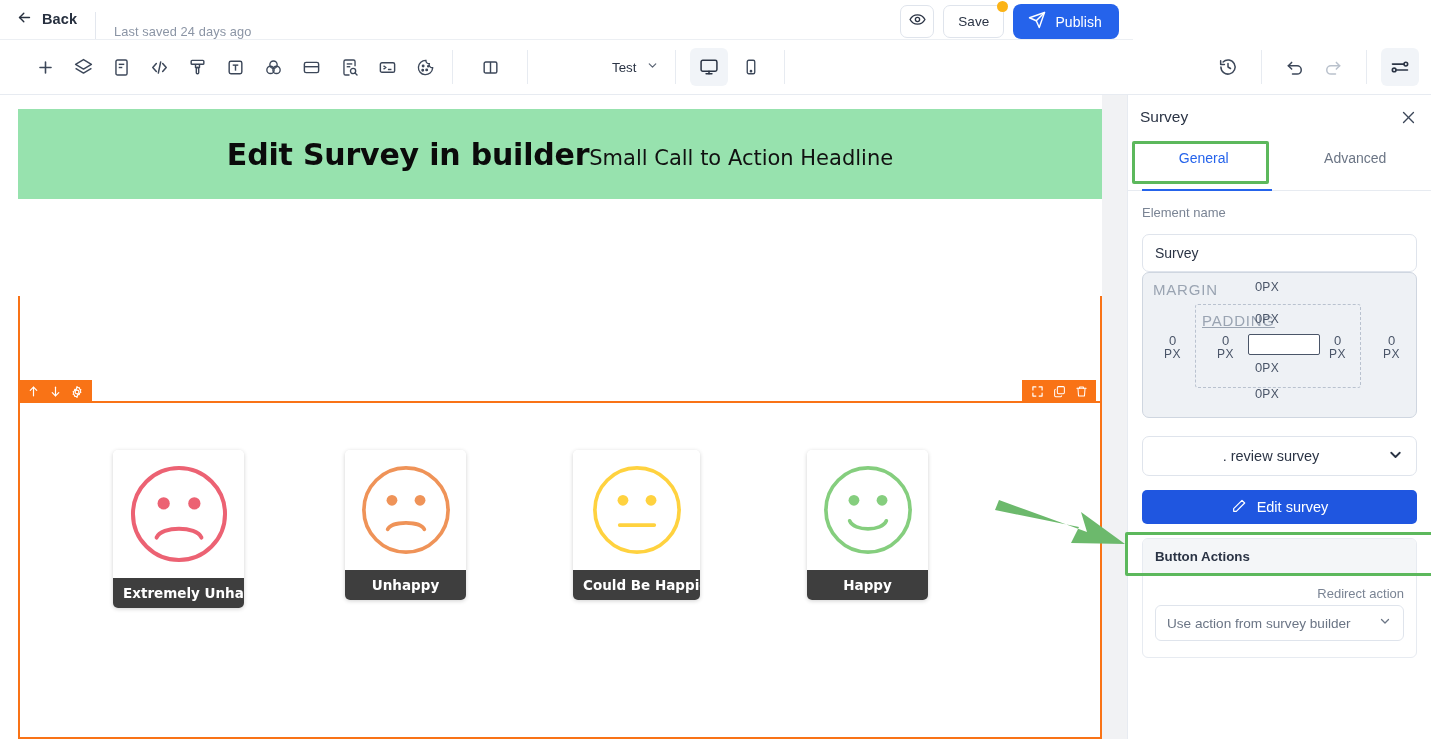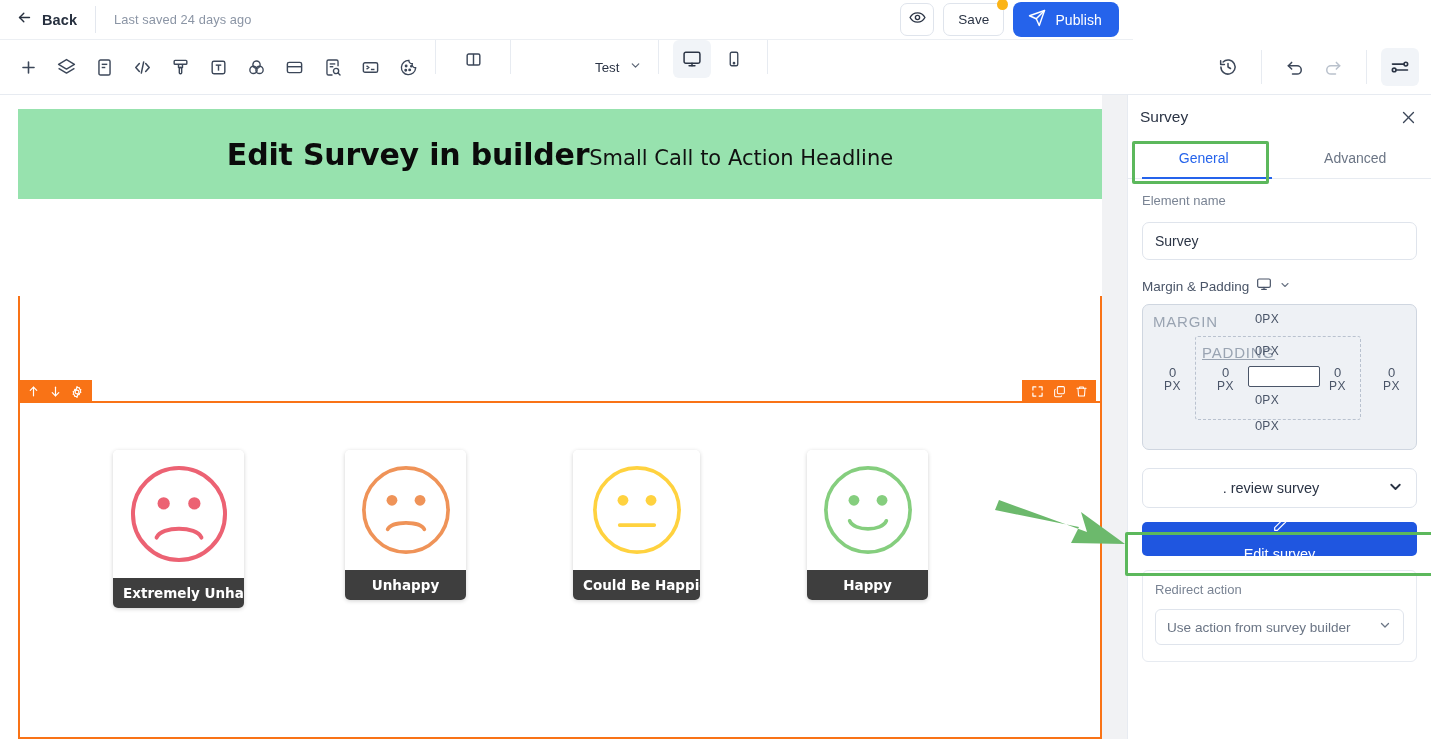--- a/index.html
+++ b/index.html
@@ -7,21 +7,21 @@
     width: 1431px; height: 739px;
     font-family: "Liberation Sans", sans-serif;
     background: #ffffff;
     overflow: hidden;
   }
   .app { position: relative; width: 1431px; height: 739px; }
 
   
   .topbar {
     position: absolute; left: 0; top: 0; width: 1133px; height: 40px;
-    background: #fff; display: flex; align-items: center;
+    background: #fff; display: flex; align-items: flex-end;
     border-bottom: 1px solid #eceff3;
   }
   .back-btn {
     display: flex; align-items: center; gap: 9px;
     padding: 0 18px 0 16px; height: 40px; cursor: pointer;
     color: #2b3445;
   }
   .back-btn .lbl { font-size: 14.5px; font-weight: 700; letter-spacing: .1px; color: #27303f; }
   .vdiv { width: 1px; height: 27px; background: #e3e7ee; }
   .last-saved {
@@ -47,22 +47,23 @@
   }
   .publish-btn {
     height: 35px; padding: 0 17px 0 15px; border-radius: 8px; background: #2563eb;
     color: #fff; font-size: 14px; font-weight: 500; display: flex; align-items: center;
     gap: 9px; cursor: pointer; letter-spacing: .1px;
   }
 
   
   .toolbar {
     position: absolute; left: 0; top: 40px; width: 1431px; height: 55px;
-    background: #fff; display: flex; 
+    background: #fff; display: flex; align-items: center;
     border-bottom: 1px solid #e7ebf1;
+    padding-left: 17px;
   }
   .tool-group { display: flex; align-items: center; }
   .tool-ic {
     width: 38px; height: 38px; display: flex; align-items: center; justify-content: center;
     cursor: pointer; border-radius: 6px; color: #3c4759;
   }
   .tb-sep { width: 1px; height: 34px; background: #e7ebf1; }
   .device-sel {
     display: flex; align-items: center; gap: 10px; padding: 0 16px; cursor: pointer;
   }
@@ -147,21 +148,21 @@
   }
   .panel-head {
     height: 44px; display: flex; align-items: center; padding: 0 14px 0 12px;
   }
   .panel-title { font-size: 15.5px; color: #2b3445; font-weight: 500; }
   .panel-x { margin-left: auto; cursor: pointer; color: #3c4759; display:flex; }
   .tabs {
     display: flex; border-bottom: 1px solid #e7ebf1; position: relative;
   }
   .tab {
-    flex: 1; text-align: center; padding: 11px 0 12px; font-size: 14px;
+    flex: 1; text-align: center; padding: 11px 0 24px; font-size: 14px;
     color: #6b7585; cursor: pointer;
   }
   .tab.active { color: #2563eb; }
   .tab.active::after {
     content: ""; position: absolute; left: 14px; bottom: -1px; width: 130px; height: 2.5px;
     background: #2563eb;
   }
   .hl-green {
     position: absolute; border: 3px solid #5cb85c; border-radius: 2px; pointer-events: none;
     z-index: 9;
@@ -191,31 +192,31 @@
   }
   .select-box {
     width: 100%; height: 40px; border: 1px solid #dfe4ec; border-radius: 7px;
     display: flex; align-items: center; padding: 0 12px; cursor: pointer;
     background: #fff; margin-top: 18px;
   }
   .select-box .v { flex: 1; text-align: center; font-size: 14.5px; color: #2b3445; }
   .edit-survey-btn {
     width: 100%; height: 34px; background: #1f56e0; border-radius: 5px;
     display: flex; align-items: center; justify-content: center; gap: 10px;
-    color: #fff; font-size: 14.5px; font-weight: 500; cursor: pointer; margin-top: 14px; flex-direction: column;
+    color: #fff; font-size: 14.5px; font-weight: 500; cursor: pointer; margin-top: 14px;
   }
   .actions-card {
     border: 1px solid #e7ebf1; border-radius: 6px; margin-top: 14px; overflow: hidden;
   }
   .actions-head {
     background: #f4f6f8; padding: 10px 12px; font-size: 13.3px; font-weight: 700;
     color: #2b3445; border-bottom: 1px solid #e7ebf1;
   }
   .actions-body { padding: 11px 12px 16px; }
-  .actions-body .lbl { font-size: 13px; color: #7a8494; margin-bottom: 12px; }
+  .actions-body .lbl { font-size: 13px; color: #7a8494; margin-bottom: 4px; text-align: right; }
   .sel2 {
     height: 36px; border: 1px solid #dfe4ec; border-radius: 6px; display: flex;
     align-items: center; padding: 0 11px; cursor: pointer;
   }
   .sel2 .v { flex: 1; font-size: 13.6px; color: #6b7585; }
 
   
   .arrow-anno { position: absolute; left: 995px; top: 488px; z-index: 20; pointer-events: none; }
 </style>
 </head>
@@ -538,35 +539,20 @@
 
       <div class="tabs">
         <div class="tab active">General</div>
         <div class="tab">Advanced</div>
       </div>
 
       <div class="panel-body">
         <div class="field-label">Element name</div>
         <input class="text-input" value="Survey" style="">
 
-        <div class="mp-head">
-          <span class="t">Margin &amp; Padding</span>
-          <span>
-            <svg width="16" height="16" viewBox="0 0 24 24" fill="none" stroke="#4a5568" stroke-width="1.8" stroke-linejoin="round">
-                <rect x="2.5" y="4.5" width="19" height="12.5" rx="2"></rect>
-                <line x1="12" y1="17" x2="12" y2="20" stroke-linecap="round"></line>
-                <line x1="8.5" y1="20" x2="15.5" y2="20" stroke-linecap="round"></line>
-              </svg>
-          </span>
-          <span>
-            <svg width="12" height="12" viewBox="0 0 24 24" fill="none" stroke="#6b7585" stroke-width="2.2" stroke-linecap="round" stroke-linejoin="round">
-                <polyline points="6 9 12 15 18 9"></polyline>
-              </svg>
-          </span>
-        </div>
 
         <div class="mp-box">
           <div class="mp-corner" style="left:10px; top:8px;">MARGIN</div>
           <div class="pad-box"></div>
           <div class="mp-corner" style="left:59px; top:39px;text-decoration:underline;">PADDING</div>
 
           <div class="mp-val" style="position:absolute; left:112px; top:7px;">
             <span>0</span><span class="u">PX</span>
           </div>
           <div class="mp-val" style="position:absolute; left:112px; top:114px;">
@@ -611,20 +597,21 @@
         <div class="edit-survey-btn">
           <span>
             <svg width="16" height="16" viewBox="0 0 24 24" fill="none" stroke="#fff" stroke-width="1.8" stroke-linejoin="round">
                 <path d="M16.5 3.5l4 4L8 20H4v-4z"></path>
               </svg>
           </span>
           <span>Edit survey</span>
         </div>
 
         <div class="actions-card">
+          <div class="actions-head">Button Actions</div>
           <div class="actions-body">
             <div class="lbl">Redirect action</div>
             <div class="sel2">
               <span class="v">Use action from survey builder</span>
               <span>
                 <svg width="14" height="14" viewBox="0 0 24 24" fill="none" stroke="#6b7585" stroke-width="2.2" stroke-linecap="round" stroke-linejoin="round">
                     <polyline points="6 9.5 12 15.5 18 9.5"></polyline>
                   </svg>
               </span>
             </div>

